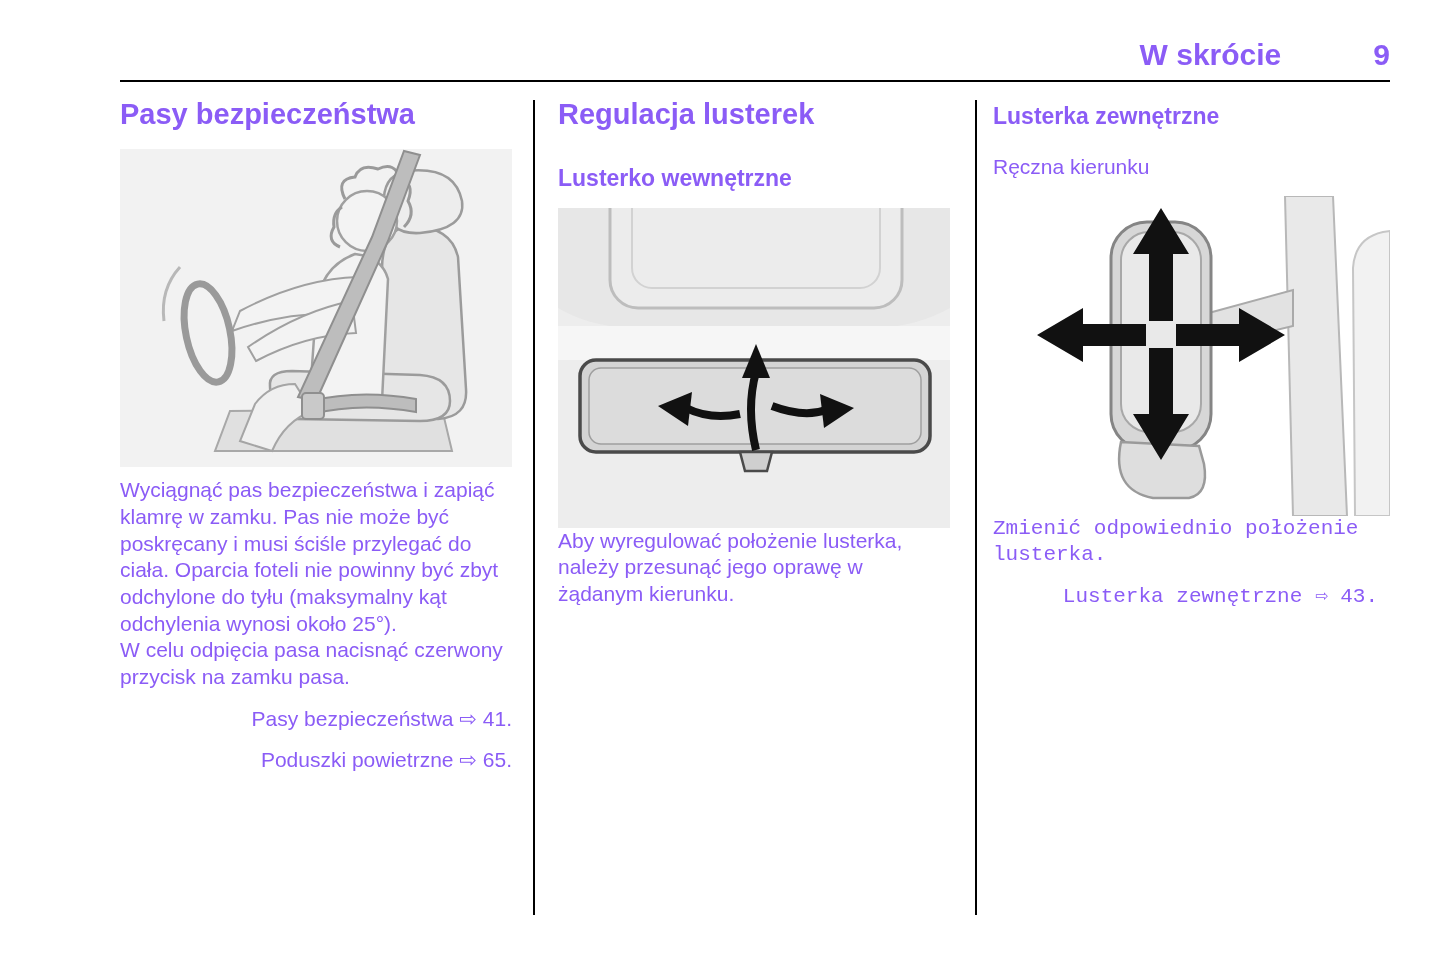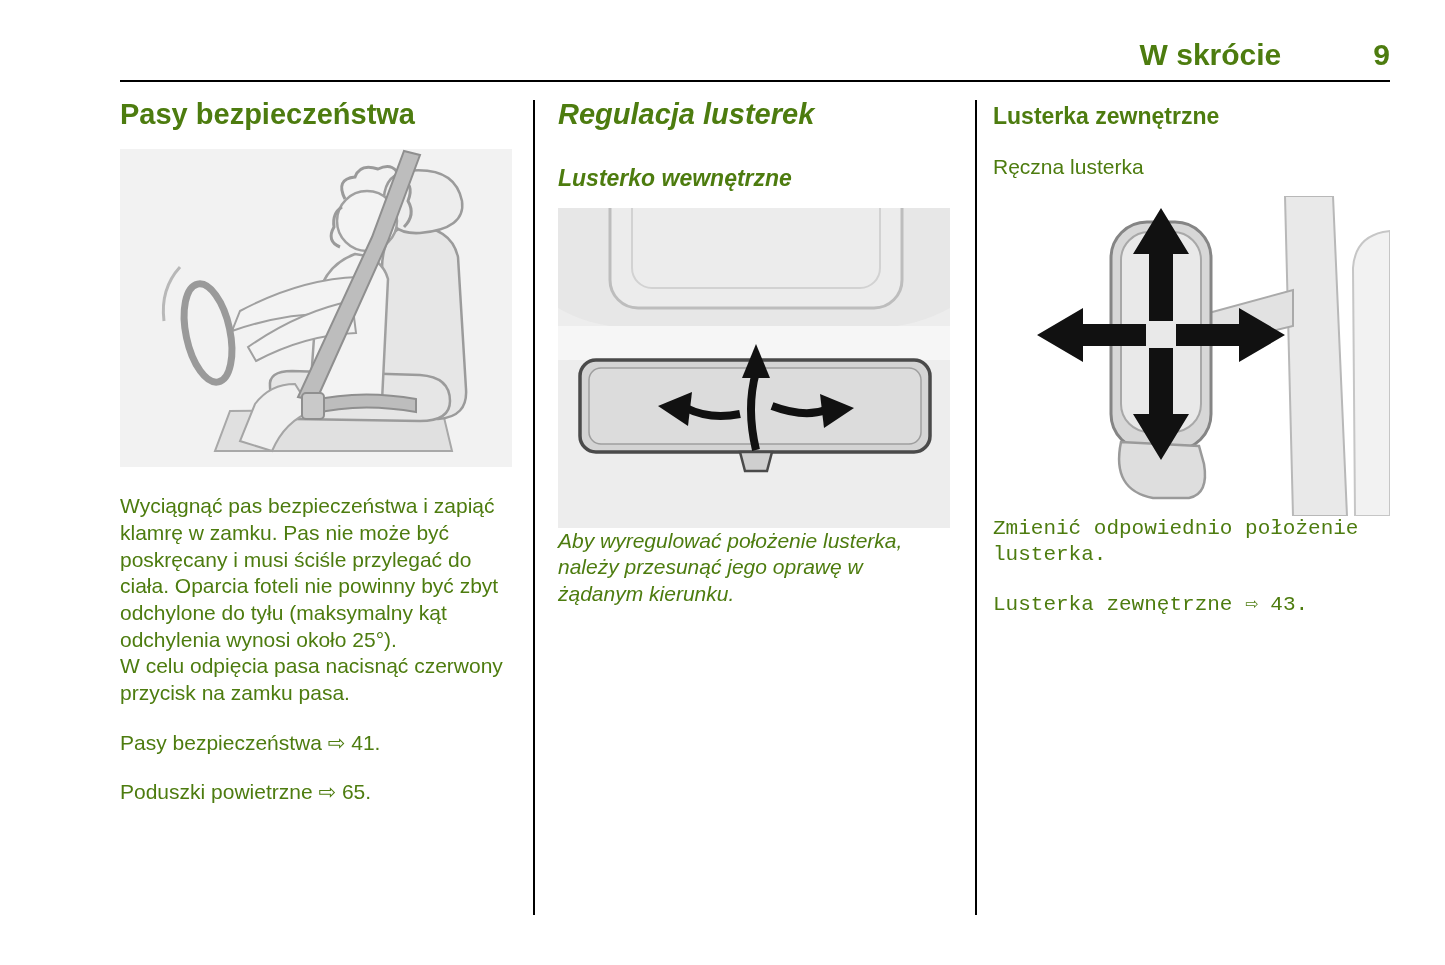--- a/index.html
+++ b/index.html
@@ -1,45 +1,45 @@
 <!DOCTYPE html>
 <html><head>
 <meta charset="utf-8">
 <style>
   * { margin:0; padding:0; box-sizing:border-box; }
   html,body { background:#ffffff; }
   .page {
     position:relative; width:1445px; height:965px; background:#ffffff;
-    font-family:"Liberation Sans", sans-serif; color:#4d7c0f; overflow:hidden;
+    font-family:"Liberation Sans", sans-serif; color:#8b5cf6; overflow:hidden;
   }
   .page-header {
     position:absolute; top:38px; left:120px; right:55px;
     display:flex; justify-content:flex-end; align-items:baseline;
     font-size:30px; font-weight:bold;
   }
   .section-title { margin-right:92px; }
   .header-rule { position:absolute; top:80px; left:120px; width:1270px; height:2px; background:#000; }
   .vrule { position:absolute; top:100px; height:815px; width:2px; background:#000; }
   .v1 { left:533px; }
   .v2 { left:975px; }
   .col { position:absolute; top:98px; }
   .col1 { left:120px; width:392px; }
-  .col2 { left:558px; width:392px;font-style:italic; }
+  .col2 { left:558px; width:392px; }
   .col3 { left:993px; width:398px; }
   h1 { font-size:29px; font-weight:bold; line-height:1.15; }
   h2 { font-size:23px; font-weight:bold; margin-top:34px; line-height:1.15; }
   .col3 h2.first { margin-top:0; padding-top:5px; }
   h3 { font-size:21px; font-weight:normal; margin-top:26px; line-height:1.15; }
   .figure { margin-top:16px; }
   .figure svg { display:block; }
   .col1 .figure { margin-top:18px; }
   p { font-size:21px; line-height:1.27; margin-top:0; max-width:392px; }
-  .col1 p.body1 { margin-top:26px; }
+  .col1 p.body1 { margin-top:10px; }
   .col3 p { max-width:385px;font-family:Liberation Mono, monospace; }
-  .ref { margin-top:23px; }
+  .ref { margin-top:15px;text-align:right; }
   .arrow { font-size:21px; }
 </style>
 </head>
 <body>
 
 <div class="page">
 
   <div class="page-header">
     <span class="section-title">W skrócie</span>
     <span class="page-number">9</span>
@@ -113,21 +113,21 @@
       </svg>
     </div>
 
     <p>Aby wyregulować położenie lusterka, należy przesunąć jego oprawę w żądanym kierunku.</p>
   </div>
 
   <div class="vrule v2"></div>
 
   <div class="col col3">
     <h2 class="first">Lusterka zewnętrzne</h2>
-    <h3>Ręczna lusterka</h3>
+    <h3>Ręczna kierunku</h3>
 
     <div class="figure">
       <svg width="397" height="320" viewBox="0 0 397 320" xmlns="http://www.w3.org/2000/svg">
         <rect width="397" height="320" fill="#ffffff"></rect>
         <path d="M292 0 L340 0 L354 320 L300 320 Z" fill="#e9e9e9" stroke="#b8b8b8" stroke-width="2"></path>
         <path d="M362 320 L360 72 Q362 42 390 36 L397 35 L397 320 Z" fill="#f2f2f2" stroke="#c6c6c6" stroke-width="2"></path>
         <path d="M212 118 L300 94 L300 130 L216 150 Z" fill="#e2e2e2" stroke="#aaaaaa" stroke-width="2"></path>
         <rect x="118" y="26" width="100" height="228" rx="36" fill="#d7d7d7" stroke="#858585" stroke-width="3"></rect>
         <rect x="128" y="36" width="80" height="200" rx="28" fill="#e9e9e9" stroke="#a8a8a8" stroke-width="2"></rect>
         <path d="M128 246 Q118 294 160 302 L196 302 Q216 298 211 268 L206 250 Z" fill="#dedede" stroke="#9a9a9a" stroke-width="2.5"></path>

